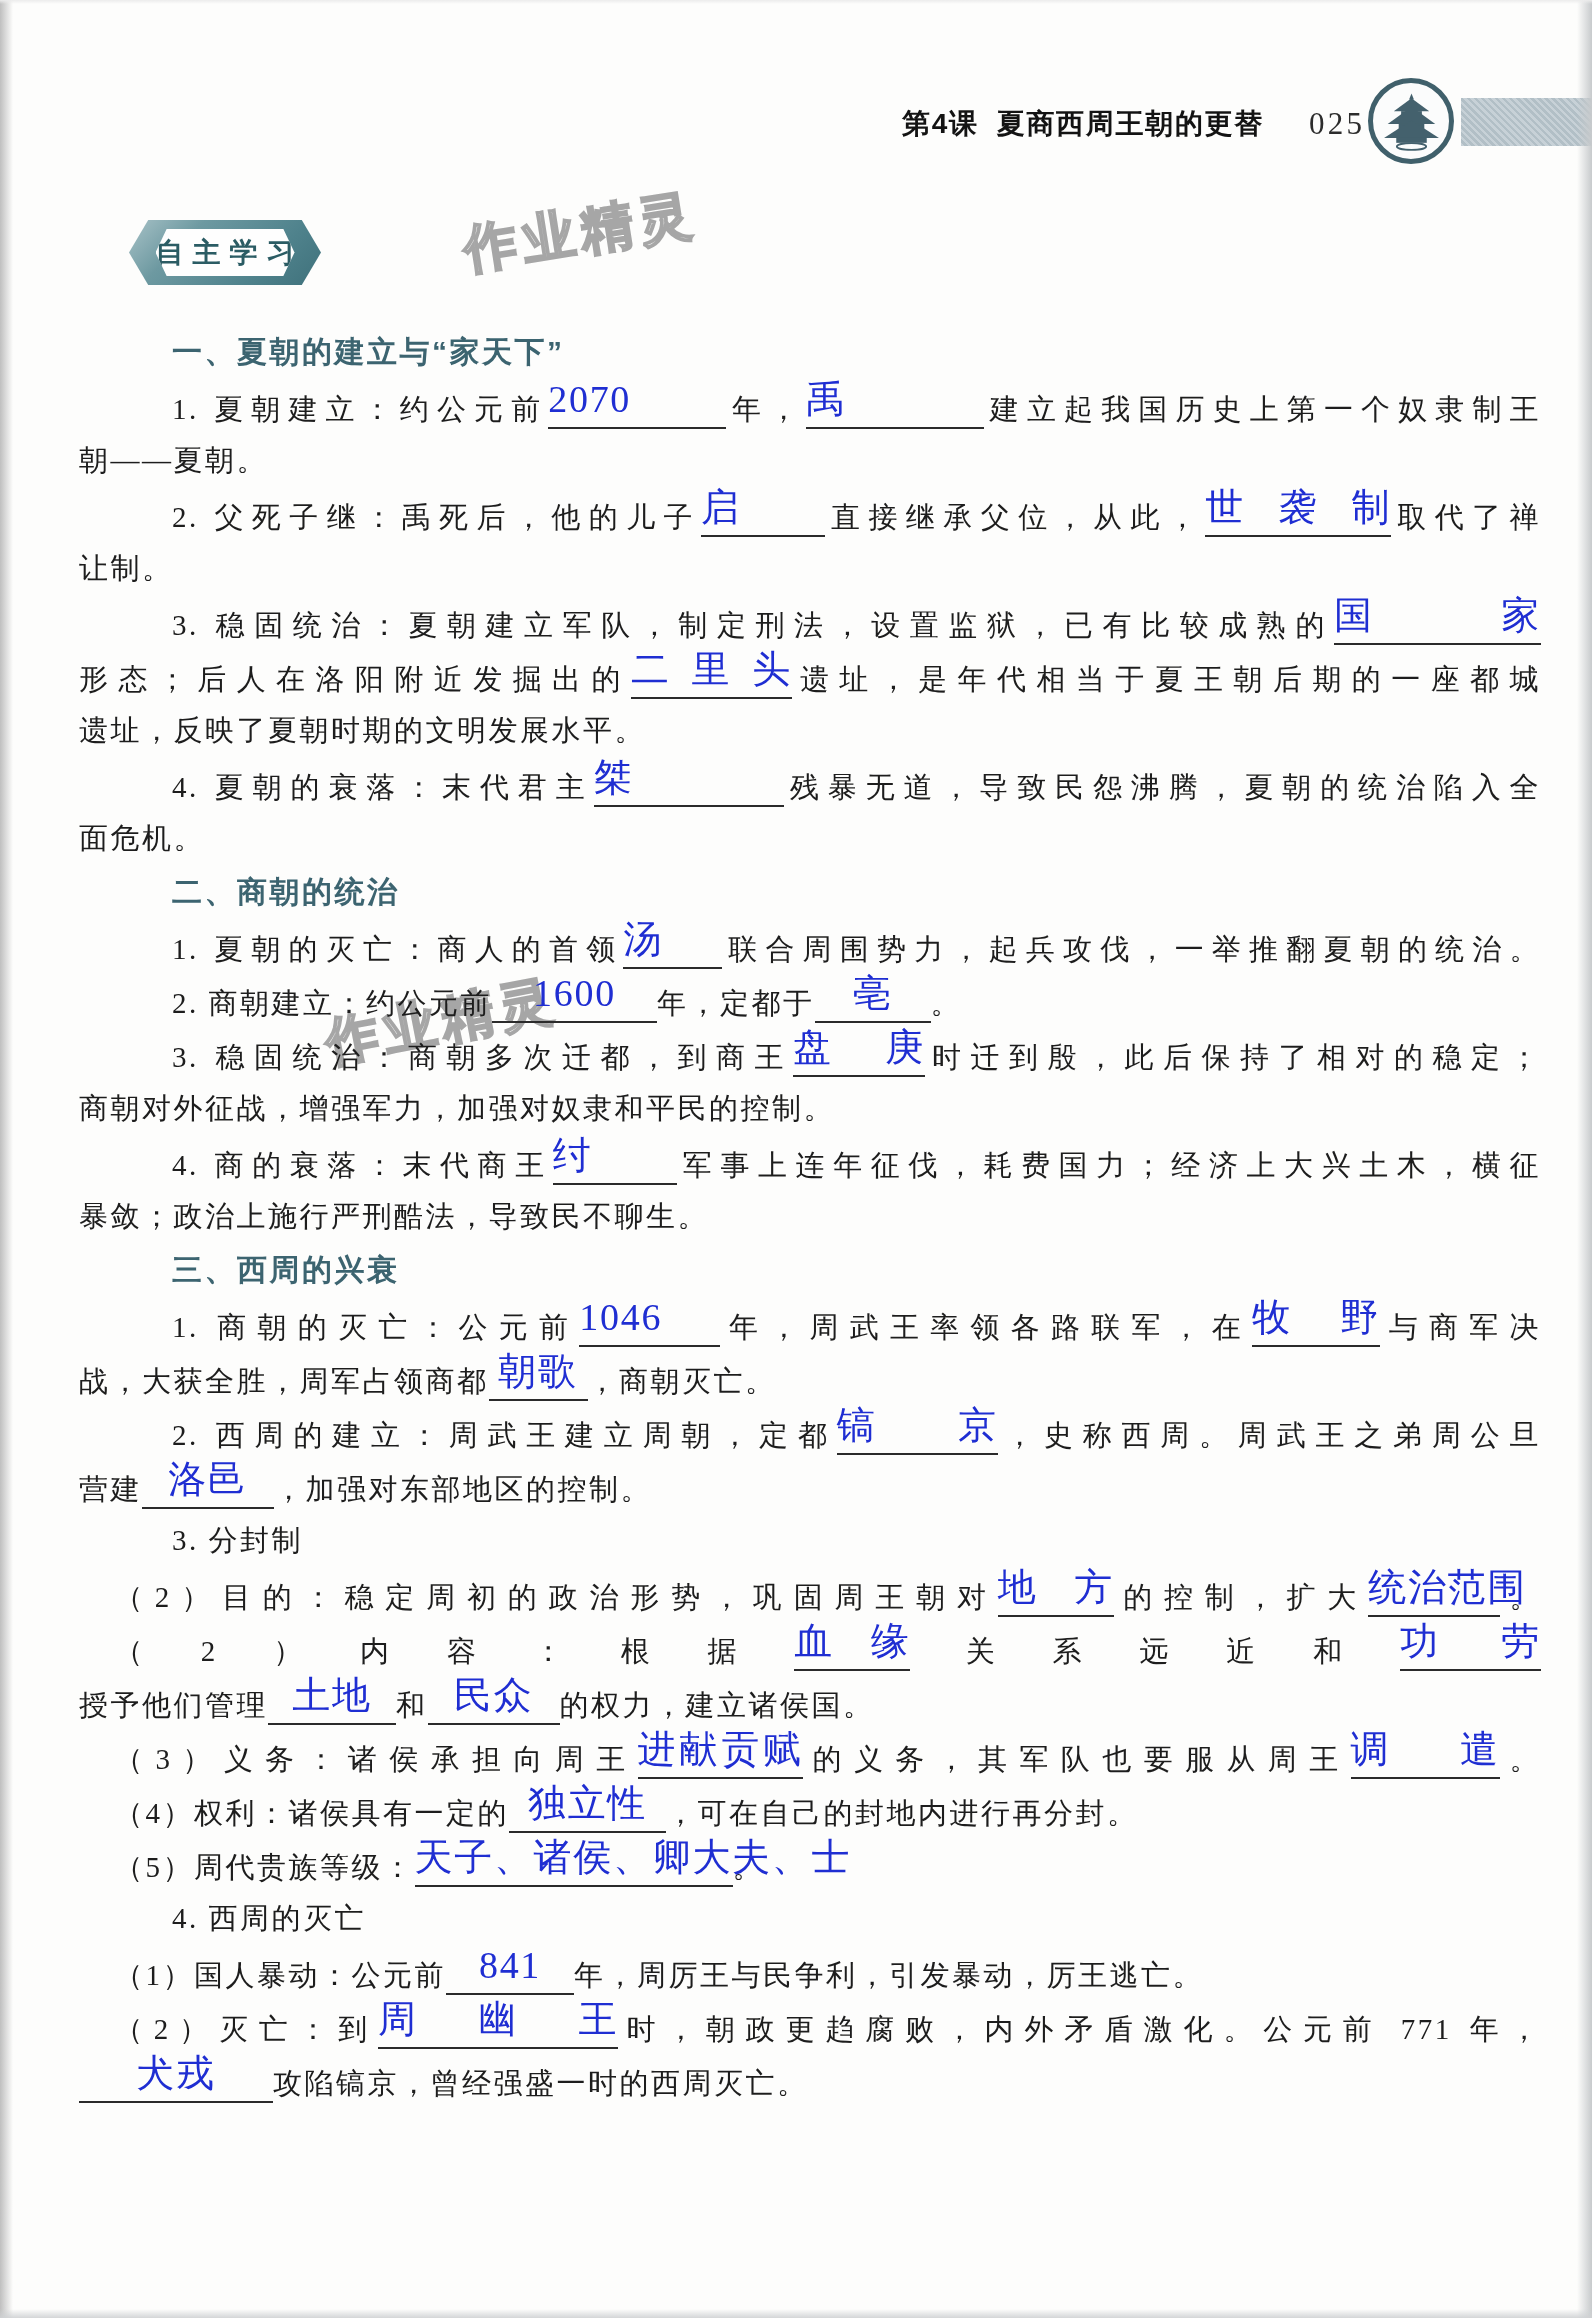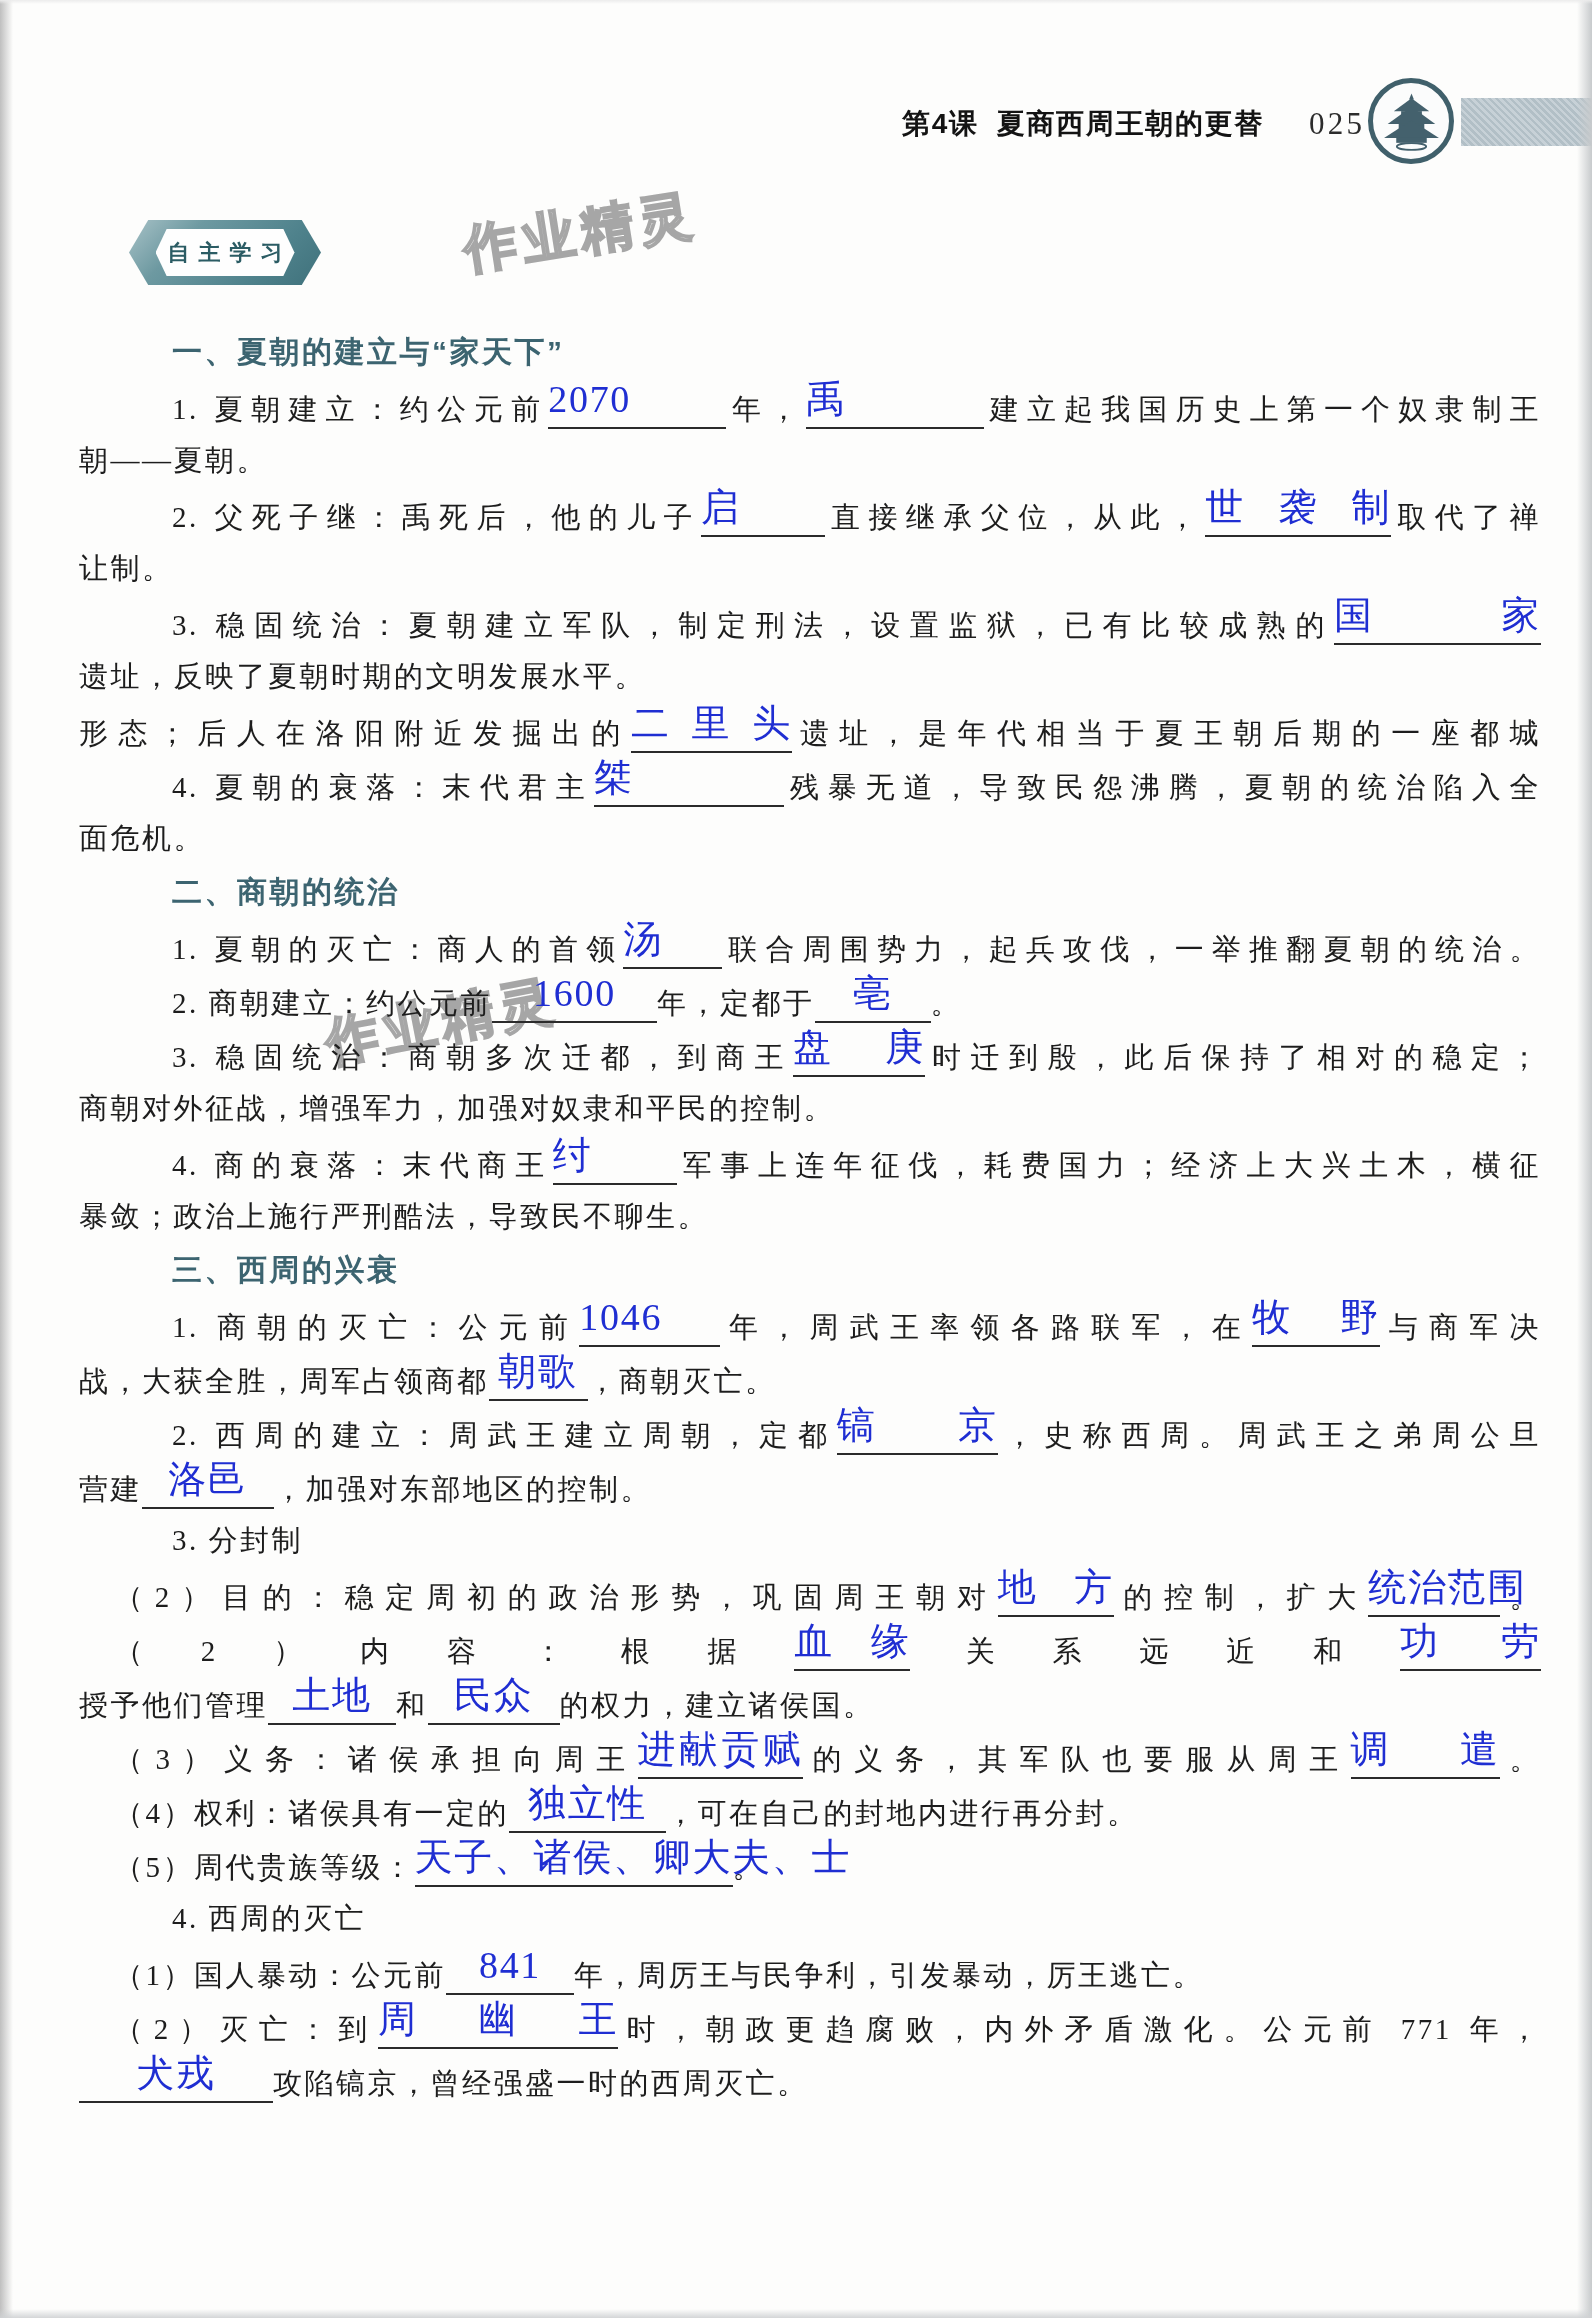--- a/index.html
+++ b/index.html
@@ -30,21 +30,21 @@
           background-color:#b9c6cd;
           background-image:repeating-linear-gradient(45deg,rgba(255,255,255,.20) 0 2.5px,rgba(40,60,70,.05) 2.5px 5px);}
 
   
   .badge{position:absolute;left:129px;top:220px;width:192px;height:65px;z-index:3;
          clip-path:polygon(0% 50%,10% 0%,90% 0%,100% 50%,90% 100%,10% 100%);
          background:linear-gradient(135deg,#a8c2c7 0%,#6d99a1 30%,#4f828c 70%,#3f717b 100%);}
   .badge-inner{position:absolute;left:26.5px;right:26.5px;top:9px;bottom:9px;background:#fefefe;
          clip-path:polygon(0% 50%,8% 0%,92% 0%,100% 50%,92% 100%,8% 100%);
          display:flex;align-items:center;justify-content:center;}
-  .badge-inner span{font-family:"Liberation Sans",sans-serif;font-weight:bold;font-size:22px;
+  .badge-inner span{font-family:"Liberation Sans",sans-serif;font-weight:bold;font-size:28px;
          color:#2b5c64;letter-spacing:9px;padding-left:9px;white-space:nowrap;}
 
   
   .watermark{position:absolute;z-index:1;font-family:"Liberation Sans",sans-serif;font-weight:bold;
          font-size:53px;letter-spacing:5.8px;white-space:nowrap;
          color:rgba(255,255,255,0.10);-webkit-text-stroke:2.1px #a6a6a6;}
   #wm1{left:463px;top:197px;transform:rotate(-9deg);}
   #wm2{left:324px;top:986px;transform:rotate(-11deg);}
 
   
@@ -100,22 +100,22 @@
   <div class="watermark" id="wm1">作业精灵</div>
   <div class="watermark" id="wm2">作业精灵</div>
 
   <div id="content">
       <div class="heading">一、夏朝的建立与“家天下”</div>
       <div class="line fill ind-item"><span class="run">1. 夏朝建立：约公元前</span><span class="blank" style="width: 178px;"><span class="ans">2070</span></span><span class="run">年，</span><span class="blank" style="width: 178px;"><span class="ans">禹</span></span><span class="run">建立起我国历史上第一个奴隶制王</span></div>
       <div class="line"><span class="run">朝——夏朝。</span></div>
       <div class="line fill ind-item"><span class="run">2. 父死子继：禹死后，他的儿子</span><span class="blank" style="width: 124px;"><span class="ans">启</span></span><span class="run">直接继承父位，从此，</span><span class="blank" style="width: 186px;"><span class="ans">世袭制</span></span><span class="run">取代了禅</span></div>
       <div class="line"><span class="run">让制。</span></div>
       <div class="line fill ind-item"><span class="run">3. 稳固统治：夏朝建立军队，制定刑法，设置监狱，已有比较成熟的</span><span class="blank" style="width: 207px;"><span class="ans">国家</span></span></div>
+      <div class="line fill"><span class="run">形态；后人在洛阳附近发掘出的</span><span class="blank" style="width: 161px;"><span class="ans">二里头</span></span><span class="run">遗址，是年代相当于夏王朝后期的一座都城</span></div>
       <div class="line"><span class="run">遗址，反映了夏朝时期的文明发展水平。</span></div>
-      <div class="line fill"><span class="run">形态；后人在洛阳附近发掘出的</span><span class="blank" style="width: 161px;"><span class="ans">二里头</span></span><span class="run">遗址，是年代相当于夏王朝后期的一座都城</span></div>
       <div class="line fill ind-item"><span class="run">4. 夏朝的衰落：末代君主</span><span class="blank" style="width: 190px;"><span class="ans">桀</span></span><span class="run">残暴无道，导致民怨沸腾，夏朝的统治陷入全</span></div>
       <div class="line"><span class="run">面危机。</span></div>
       <div class="heading">二、商朝的统治</div>
       <div class="line fill ind-item"><span class="run">1. 夏朝的灭亡：商人的首领</span><span class="blank" style="width: 99px;"><span class="ans">汤</span></span><span class="run">联合周围势力，起兵攻伐，一举推翻夏朝的统治。</span></div>
       <div class="line ind-item"><span class="run">2. 商朝建立：约公元前</span><span class="blank" style="width: 165px;"><span class="ans">1600</span></span><span class="run">年，定都于</span><span class="blank" style="width: 116px;"><span class="ans">亳</span></span><span class="run">。</span></div>
       <div class="line fill ind-item"><span class="run">3. 稳固统治：商朝多次迁都，到商王</span><span class="blank" style="width: 132px;"><span class="ans">盘庚</span></span><span class="run">时迁到殷，此后保持了相对的稳定；</span></div>
       <div class="line"><span class="run">商朝对外征战，增强军力，加强对奴隶和平民的控制。</span></div>
       <div class="line fill ind-item"><span class="run">4. 商的衰落：末代商王</span><span class="blank" style="width: 124px;"><span class="ans">纣</span></span><span class="run">军事上连年征伐，耗费国力；经济上大兴土木，横征</span></div>
       <div class="line"><span class="run">暴敛；政治上施行严刑酷法，导致民不聊生。</span></div>
       <div class="heading">三、西周的兴衰</div>

